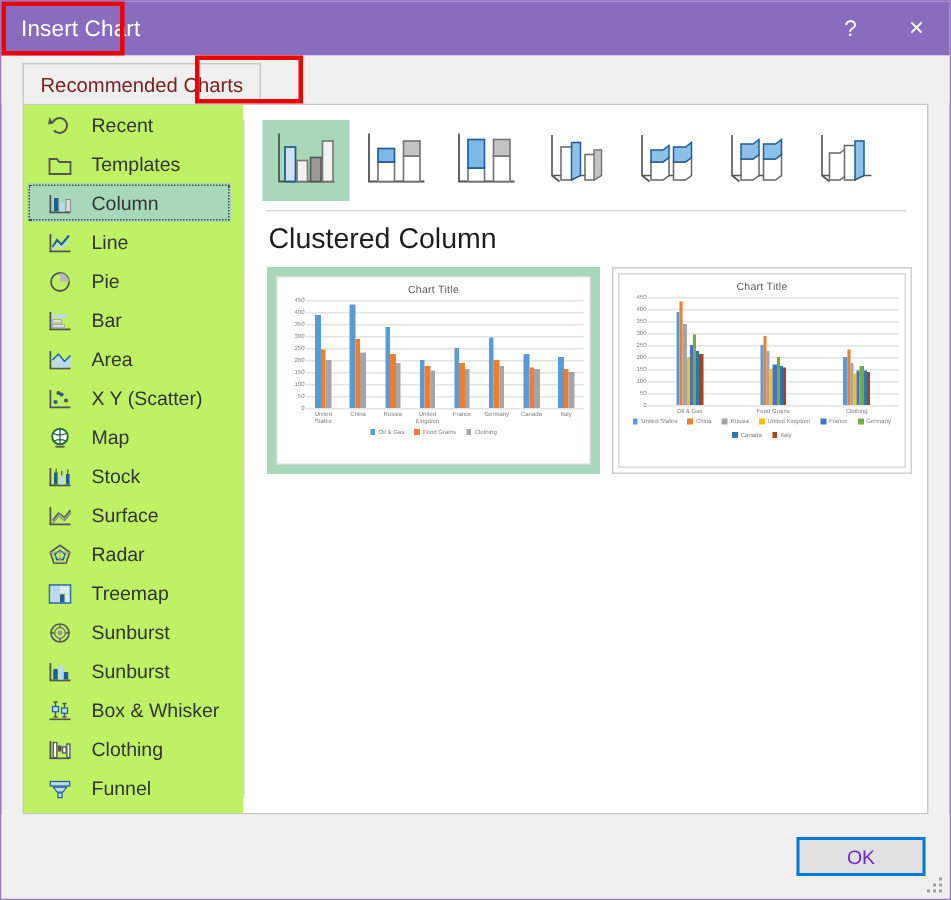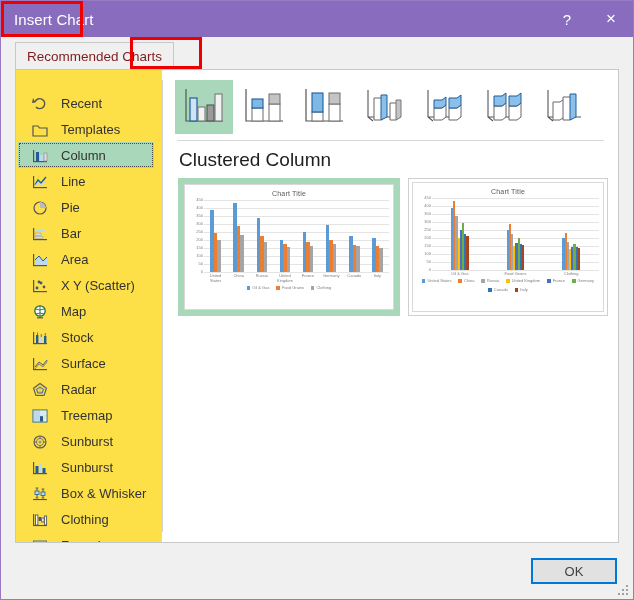--- a/index.html
+++ b/index.html
@@ -79,22 +79,22 @@
     margin: 0 14px;
     background: #ffffff;
     border: 1px solid #c8c8c8;
     display: flex;
     overflow: hidden;
   }
 
   
   #typelist {
     width: 146px; min-width: 146px;
-    padding: 20px 0 0 2px;
-    background: #fde047;
+    padding: 0 0 0 2px;
+    background: #bef264;
     overflow: hidden;
   }
   .type-item {
     height: 26px;
     display: flex; align-items: center;
     padding-left: 12px;
     font-size: 13px; color: #333333;
     white-space: nowrap;
   }
   .type-item.selected {
@@ -209,21 +209,21 @@
 
   
   #footer {
     height: 56px; min-height: 56px;
     display: flex; align-items: center; justify-content: flex-end;
     padding-right: 16px; gap: 10px;
     background: #f0f0f0;
   }
   .dlg-btn {
     width: 86px; height: 26px;
-    font-size: 13px; color: #404040;
+    font-size: 13px; color: #6d28d9;
     background: #e1e1e1;
     border: 1px solid #adadad;
     display: flex; align-items: center; justify-content: center;
   }
   .dlg-btn.default {
     border: 2px solid #0078d7;
     background: #e1e1e1;
   }
 
   #resize-grip {

